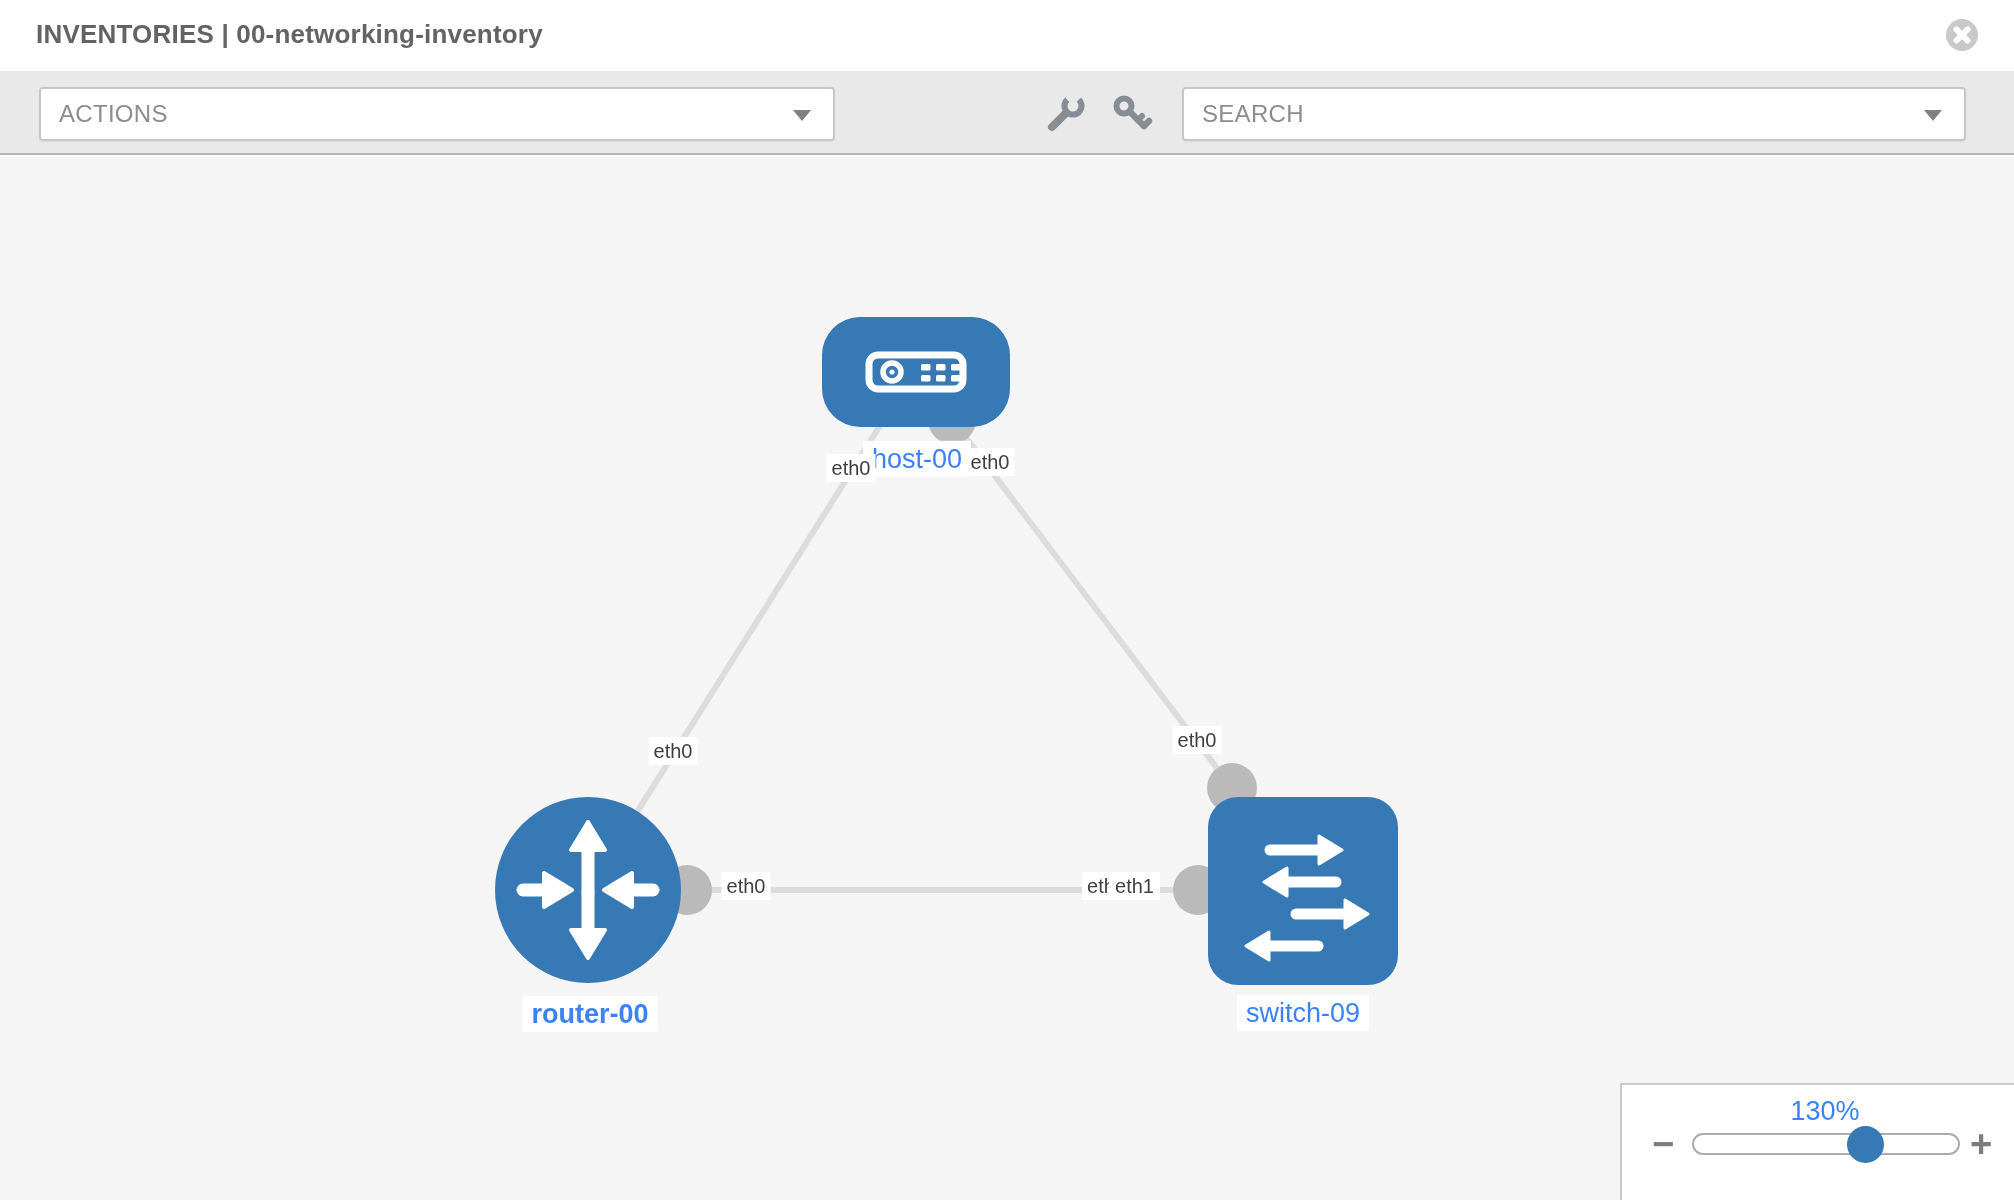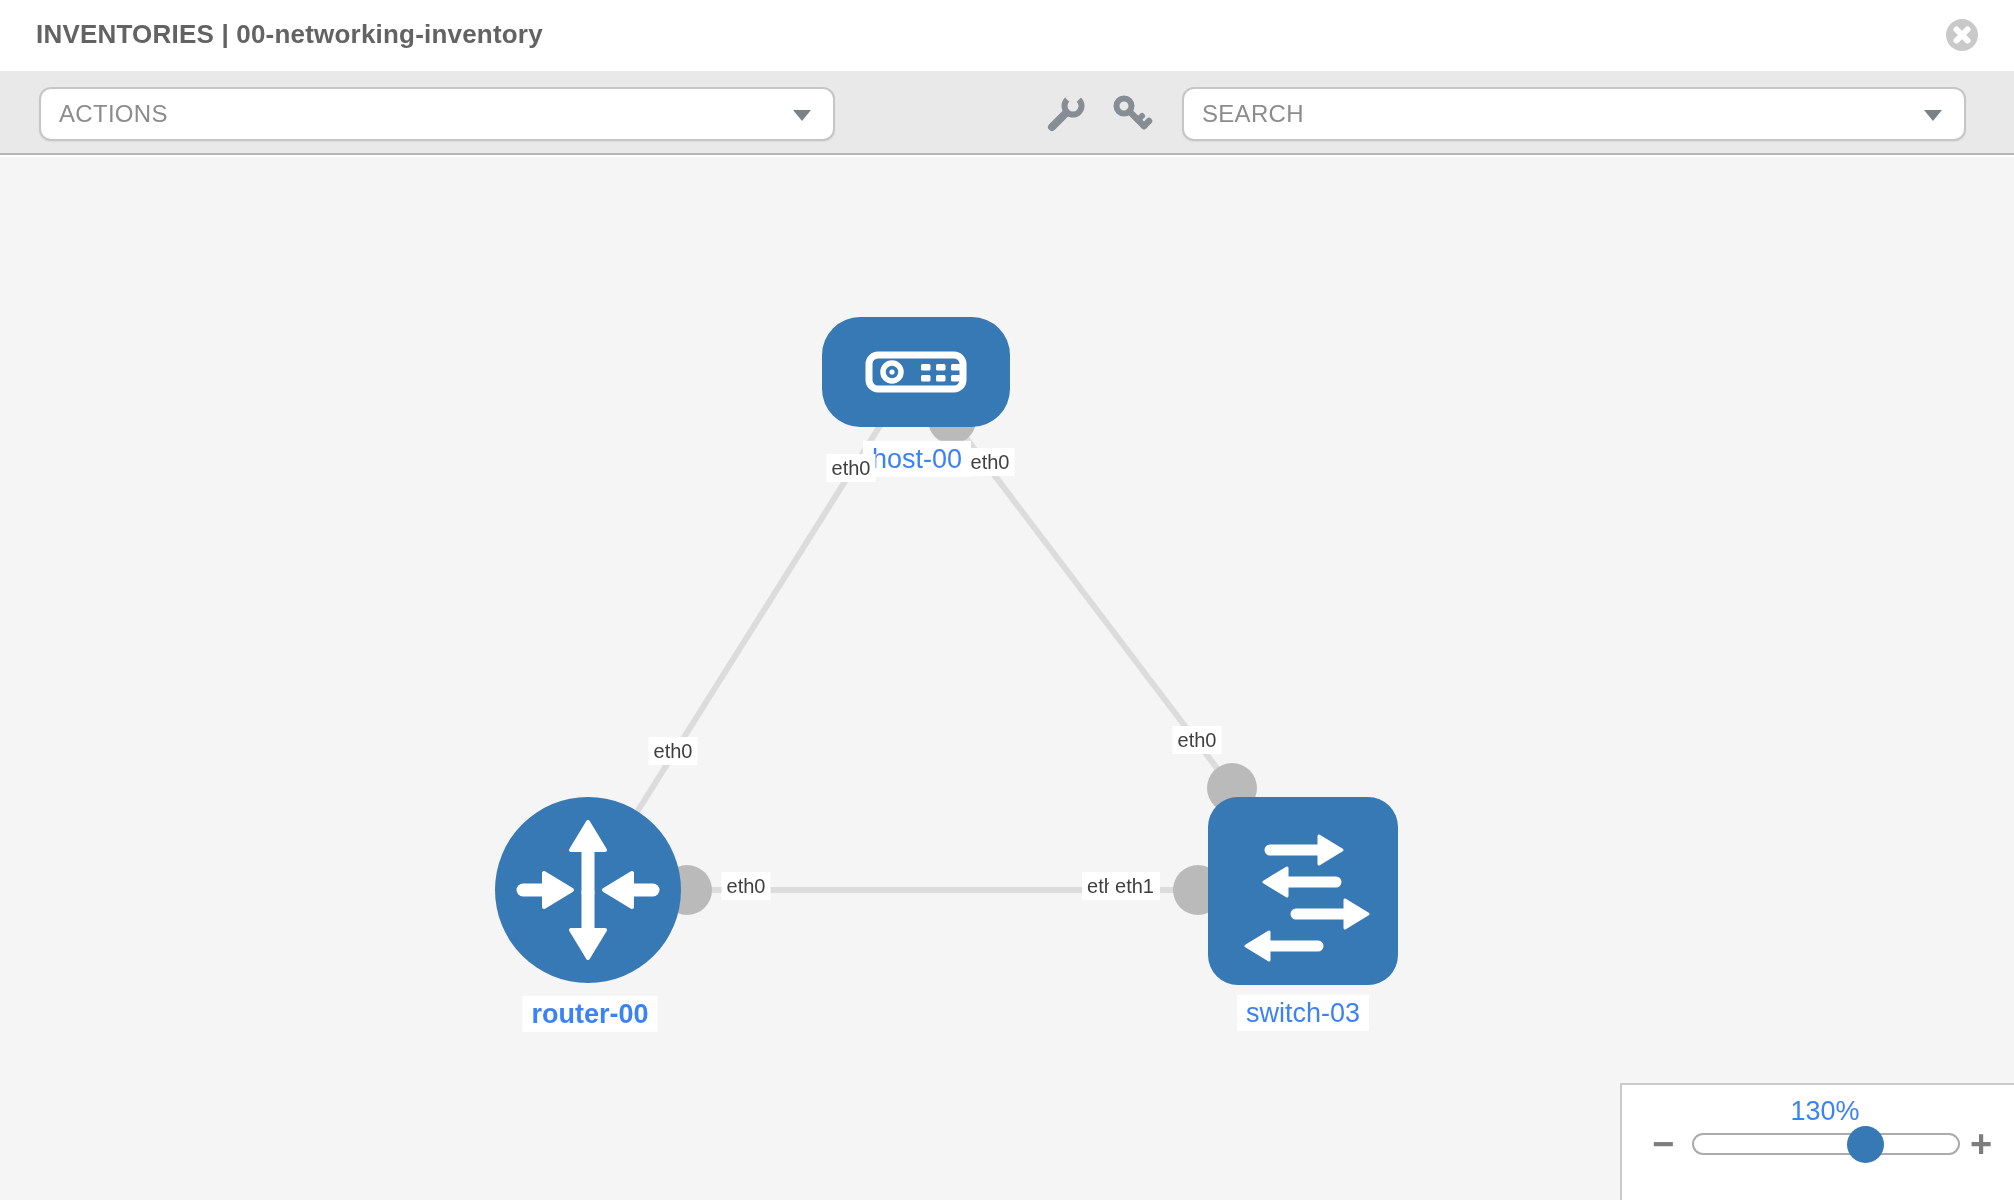--- a/index.html
+++ b/index.html
@@ -14,21 +14,21 @@
   .page-title { position:absolute; left:36px; top:0; height:69px; line-height:69px;
                 font-size:26px; font-weight:700; color:#636363; letter-spacing:.2px; }
   .close-btn { position:absolute; right:36px; top:19px; width:32px; height:32px;
                border-radius:50%; background:#c9c9c9; cursor:pointer; }
   .close-btn svg { position:absolute; left:0; top:0; }
 
   
   .toolbar { position:absolute; left:0; top:71px; width:2014px; height:84px;
              background:#e9e9e9; border-bottom:2px solid #b5b5b5; }
   .select-box { position:absolute; top:16px; height:54px; background:#fff;
-                border:2px solid #c6c6c6; border-radius:12px; cursor:pointer;
+                border:2px solid #c6c6c6; border-radius:4px; cursor:pointer;
                 box-shadow:0 1px 2px rgba(0,0,0,.06); }
   .select-box .label { position:absolute; left:18px; top:0; height:50px; line-height:50px;
                        font-size:24px; color:#8c8c8c; letter-spacing:.3px; }
   .caret { position:absolute; right:22px; top:21px; width:0; height:0;
            border-left:9px solid transparent; border-right:9px solid transparent;
            border-top:11px solid #7b8287; }
   .actions-box { left:39px;  width:796px; }
   .search-box  { left:1182px; width:784px;text-align:center; }
   .tool-btn { position:absolute; top:23px; width:44px; height:40px; cursor:pointer; }
   .tool-btn.wrench { left:1044px; }
@@ -175,21 +175,21 @@
           <polygon points="134,53 111,39 111,67"></polygon>
           <polygon points="56,85 79,71 79,99"></polygon>
           <polygon points="160,117 137,103 137,131"></polygon>
           <polygon points="38,149 61,135 61,163"></polygon>
         </g>
       </svg>
     </div>
 
     <div class="chip node-label" style="left:917px; top:302px;">host-00</div>
     <div class="chip node-label" style="left:590px; top:857px;font-weight:bold;">router-00</div>
-    <div class="chip node-label" style="left:1303px; top:856px;">switch-03</div>
+    <div class="chip node-label" style="left:1303px; top:856px;">switch-09</div>
 
     <div class="chip" style="left:673px; top:594px;">eth0</div>
     <div class="chip" style="left:851px; top:311px;">eth0</div>
     <div class="chip" style="left:990px; top:305px;">eth0</div>
     <div class="chip" style="left:1197px; top:583px;">eth0</div>
     <div class="chip" style="left:746px; top:729px;">eth0</div>
     <div class="chip overlap" style="left:1121px; top:729px;">
       <span class="occluded">eth1</span>
       <span class="top-lbl">eth1</span>
     </div>

